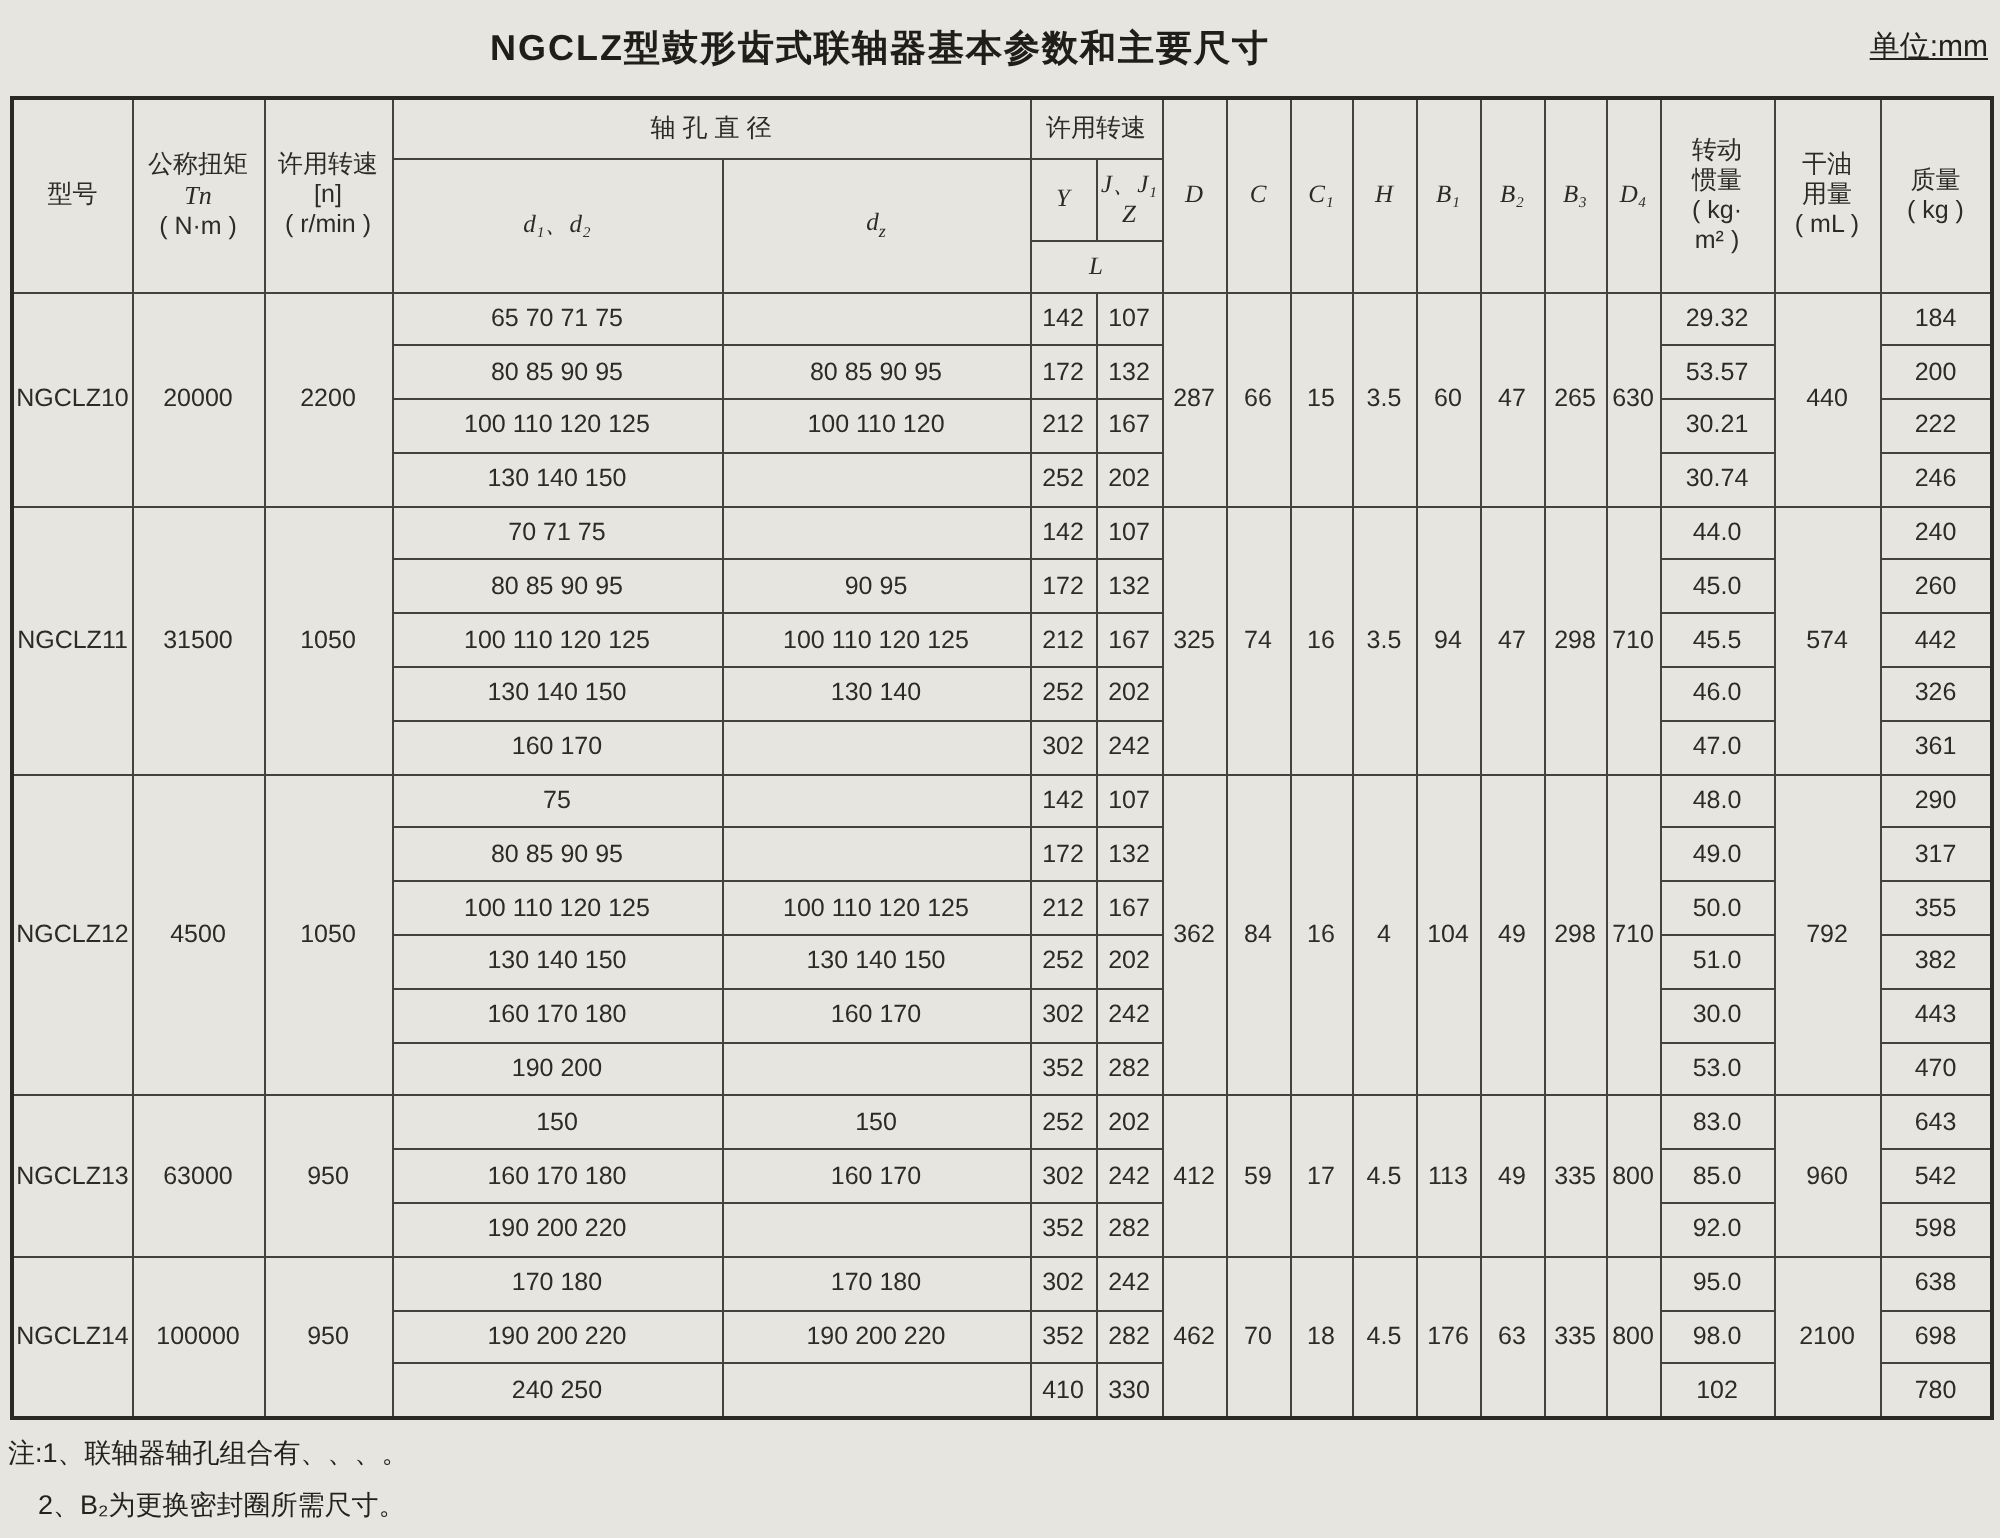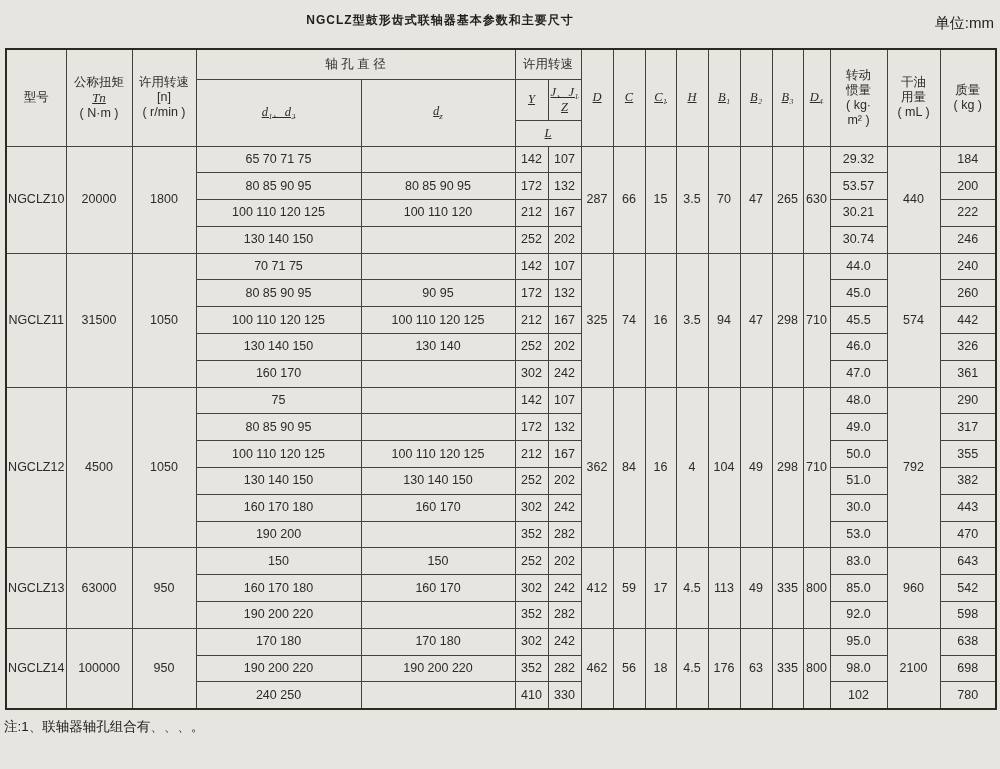--- a/index.html
+++ b/index.html
@@ -7,26 +7,26 @@
     width: 1000px; height: 769px;
     background: #e7e5e0;
     font-family: "Liberation Sans", "DejaVu Sans", sans-serif;
     color: #2c2b27;
     position: relative;
     overflow: hidden;
   }
   .title {
     position: absolute; top: 12px; left: 0; right: 120px;
     text-align: center;
-    font-size: 12px; font-weight: bold; letter-spacing: 1px;
+    font-size: 18px; font-weight: bold; letter-spacing: 1px;
     color: #1f1e1a;
   }
   .unit {
     position: absolute; top: 14px; right: 6px;
-    font-size: 15px; color: #23221e;
+    font-size: 15px; color: #23221e; text-decoration: underline;
   }
   #table-wrap { position: absolute; left: 5px; top: 48px; }
   table.params {
     border-collapse: collapse;
     table-layout: fixed;
     border: 2px solid #2a2922;
   }
   table.params td {
     border: 1px solid #43423c;
     text-align: center;
@@ -38,21 +38,20 @@
   }
   thead td { font-size: 12px; }
   thead tr:nth-child(1) { height: 30px; }
   thead tr:nth-child(2) { height: 41px; }
   thead tr:nth-child(3) { height: 26px; }
   tbody tr { height: 26.8px; }
   .math {
     font-style: italic;
     font-family: "Liberation Serif", "DejaVu Serif", serif;
     font-size: 13px;
-    text-decoration: underline;
   }
   .math sub { font-size: 9px; }
   .pre { white-space: pre-line; line-height: 1.3; }
   .notes { position: absolute; left: 4px; top: 714px; font-size: 13.5px; line-height: 26px; color: #23221e; }
   .note-indent { padding-left: 15px; }
 </style>
 </head>
 <body>
 
 <div class="title">NGCLZ型鼓形齿式联轴器基本参数和主要尺寸</div>
@@ -113,30 +112,30 @@
 Z</td>
         </tr>
         <tr>
           <td colspan="2" class="math">L</td>
         </tr>
       </thead>
     <tbody id="tbody">
         <tr>
           <td rowspan="4">NGCLZ10</td>
           <td rowspan="4">20000</td>
-          <td rowspan="4">1800</td>
+          <td rowspan="4">2200</td>
           <td>65 70 71 75</td>
           <td></td>
           <td>142</td>
           <td>107</td>
           <td rowspan="4">287</td>
           <td rowspan="4">66</td>
           <td rowspan="4">15</td>
           <td rowspan="4">3.5</td>
-          <td rowspan="4">70</td>
+          <td rowspan="4">60</td>
           <td rowspan="4">47</td>
           <td rowspan="4">265</td>
           <td rowspan="4">630</td>
           <td>29.32</td>
           <td rowspan="4">440</td>
           <td>184</td>
         </tr>
         <tr>
           <td>80 85 90 95</td>
           <td>80 85 90 95</td>
@@ -311,21 +310,21 @@
         </tr>
         <tr>
           <td rowspan="3">NGCLZ14</td>
           <td rowspan="3">100000</td>
           <td rowspan="3">950</td>
           <td>170 180</td>
           <td>170 180</td>
           <td>302</td>
           <td>242</td>
           <td rowspan="3">462</td>
-          <td rowspan="3">56</td>
+          <td rowspan="3">70</td>
           <td rowspan="3">18</td>
           <td rowspan="3">4.5</td>
           <td rowspan="3">176</td>
           <td rowspan="3">63</td>
           <td rowspan="3">335</td>
           <td rowspan="3">800</td>
           <td>95.0</td>
           <td rowspan="3">2100</td>
           <td>638</td>
         </tr>
@@ -344,13 +343,14 @@
           <td>330</td>
           <td>102</td>
           <td>780</td>
         </tr>
       </tbody>
   </table>
 </div>
 
 <div class="notes">
   <div>注:1、联轴器轴孔组合有、、、。</div>
+  <div class="note-indent">2、B₂为更换密封圈所需尺寸。</div>
 </div>
 
 </body></html>

